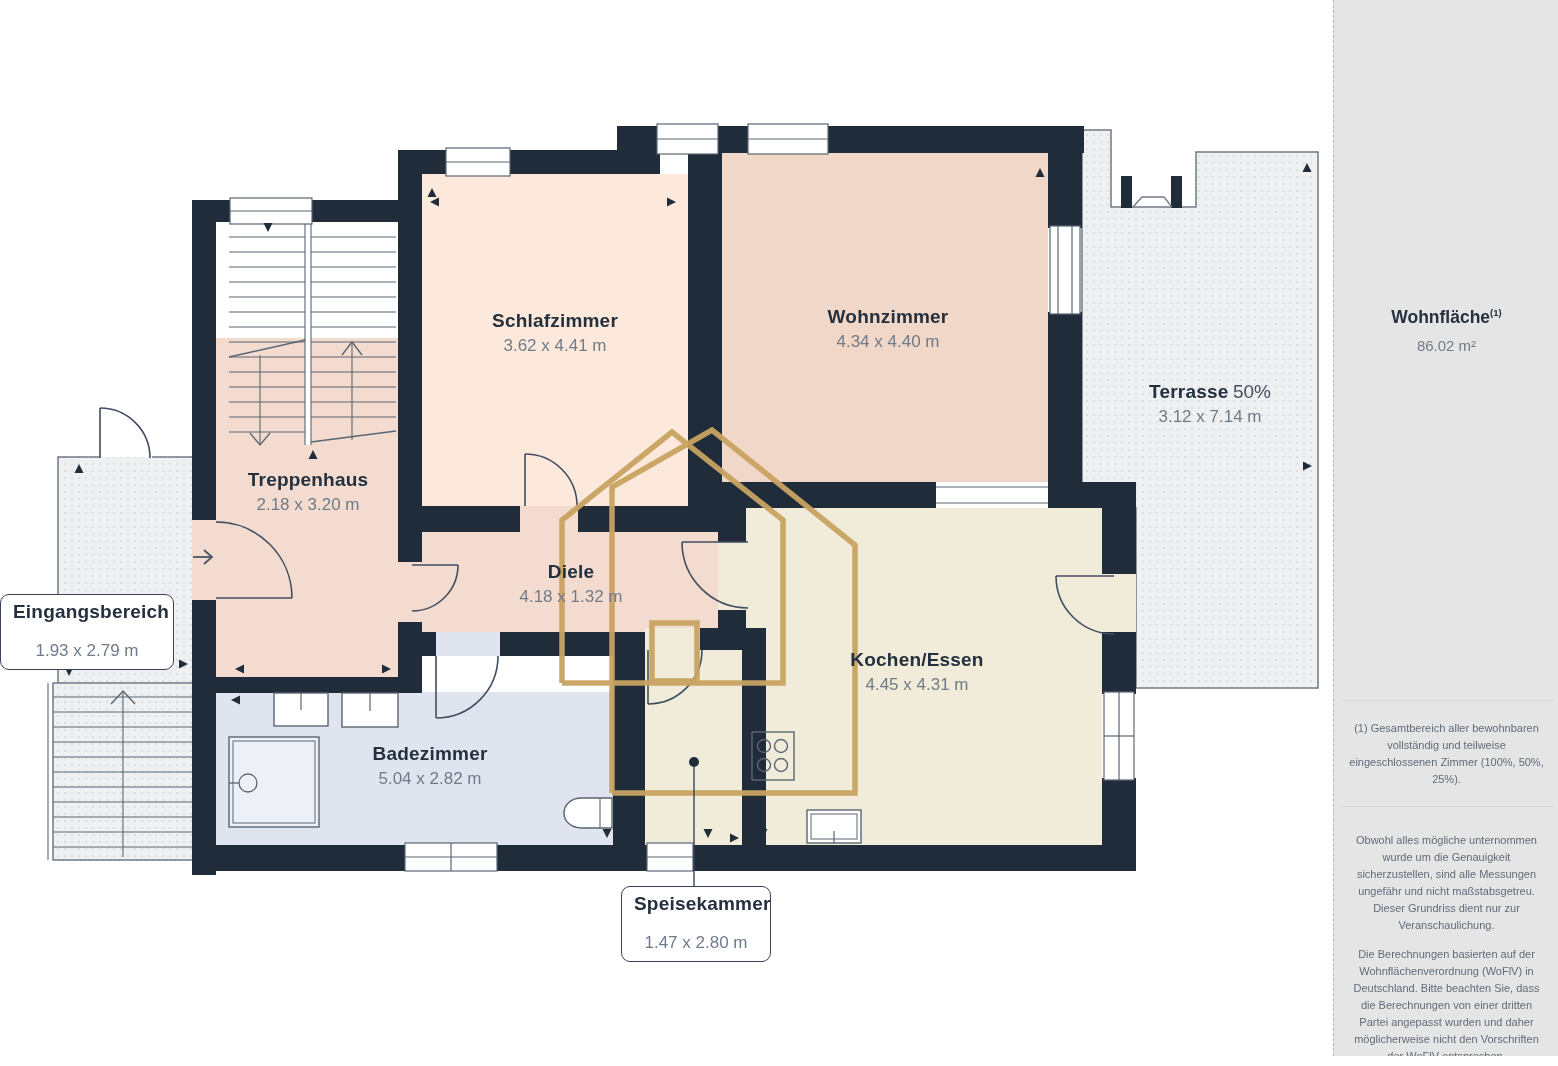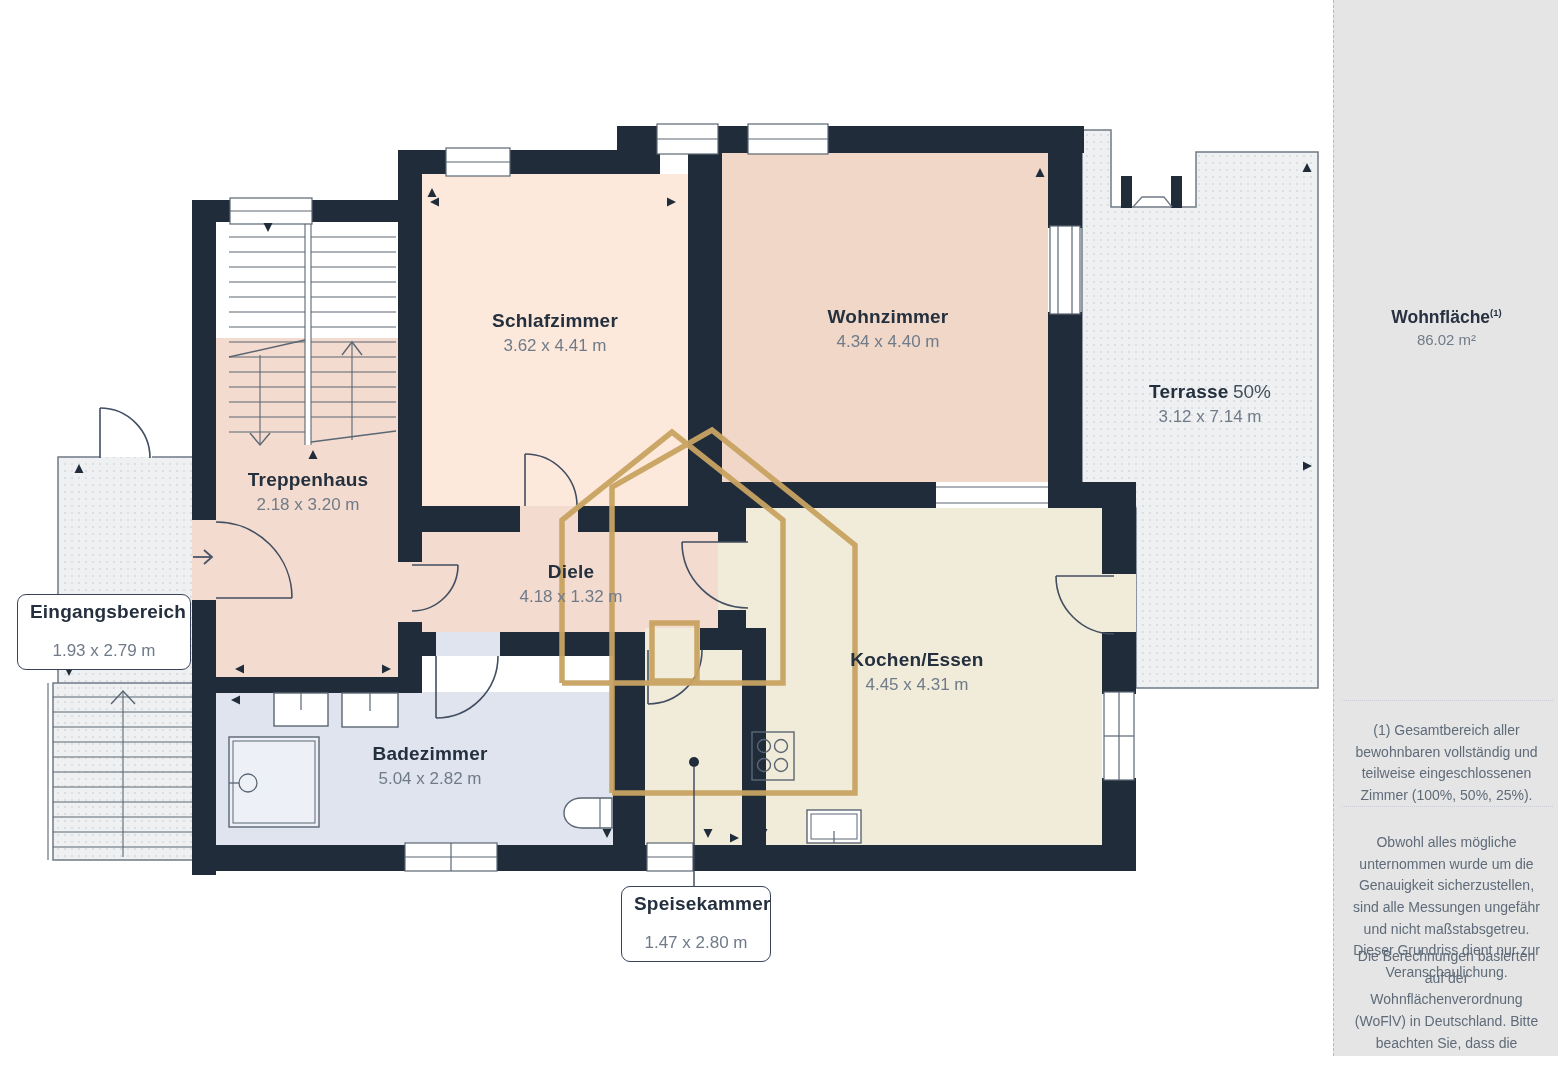--- a/index.html
+++ b/index.html
@@ -12,22 +12,22 @@
   .room-dims{font-size:17px;color:#707b89;margin-top:4px;}
   .callout{position:absolute;z-index:6;background:#ffffff;border:1.6px solid #39445a;border-radius:9px;
            text-align:center;padding:6px 12px 8px 12px;}
   .callout .room-dims{margin-top:18px;}
   
   #sidebar{position:absolute;left:1333px;top:0;width:225px;height:1066px;border-left:1px dashed #d8aeae;
            background:#e5e5e5;z-index:8;}
   .sb-center{position:absolute;left:50%;transform:translateX(-50%);text-align:center;}
   .sb-title{font-size:17.5px;font-weight:700;color:#27313f;}
   .sb-title sup{font-size:9.5px;font-weight:700;}
-  .sb-value{font-size:15px;color:#707b89;margin-top:3px;}
-  .sb-note{font-size:14px;line-height:1.55;color:#5f6b79;width:198px;}
+  .sb-value{font-size:15px;color:#707b89;margin-top:9px;}
+  .sb-note{font-size:11px;line-height:1.55;color:#5f6b79;width:198px;}
   .sb-divider{position:absolute;left:8px;right:6px;border-top:1.5px dotted #c9ced6;}
 </style>
 </head>
 <body>
 
 <div id="canvas">
 
 <svg id="plan-svg" width="1333" height="1066" viewBox="0 0 1333 1066">
   <defs>
     <pattern id="dots" width="7" height="7" patternUnits="userSpaceOnUse">
@@ -336,21 +336,21 @@
 <div class="lbl" style="left:917px;top:649px;">
   <div class="room-title">Kochen/Essen</div>
   <div class="room-dims">4.45 x 4.31 m</div>
 </div>
 
 <div class="lbl" style="left:430px;top:743px;">
   <div class="room-title">Badezimmer</div>
   <div class="room-dims">5.04 x 2.82 m</div>
 </div>
 
-<div class="callout" style="left:17px;top:594px;width:148px;">
+<div class="callout" style="left:0;top:594px;width:148px;">
   <div class="room-title">Eingangsbereich</div>
   <div class="room-dims">1.93 x 2.79 m</div>
 </div>
 
 <div class="callout" style="left:621px;top:886px;width:124px;">
   <div class="room-title">Speisekammer</div>
   <div class="room-dims">1.47 x 2.80 m</div>
 </div>
 
 <div id="sidebar">

